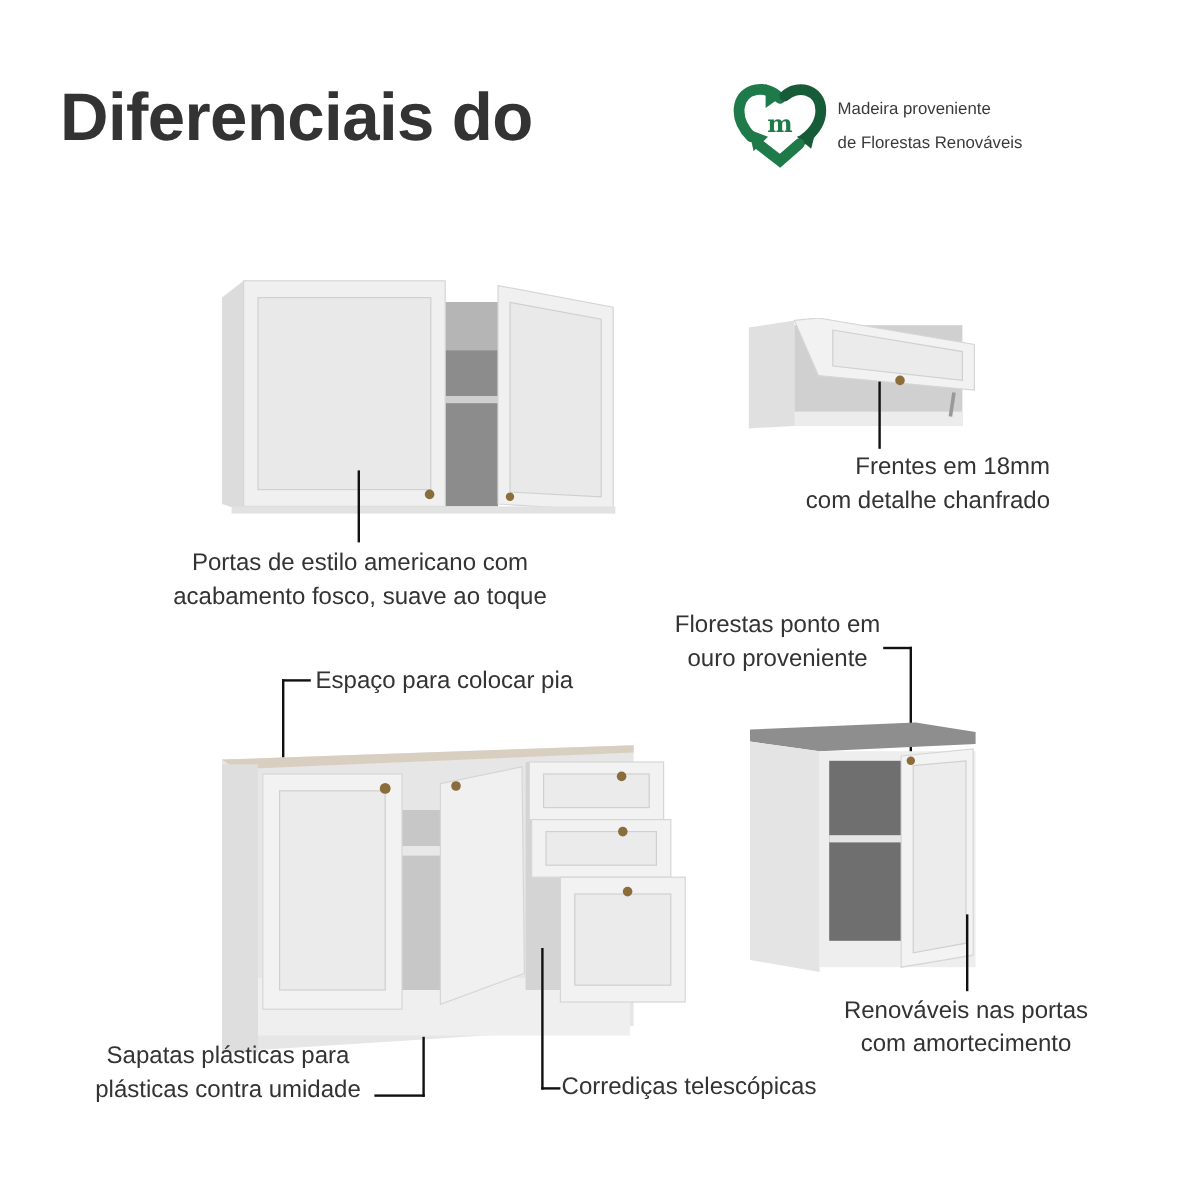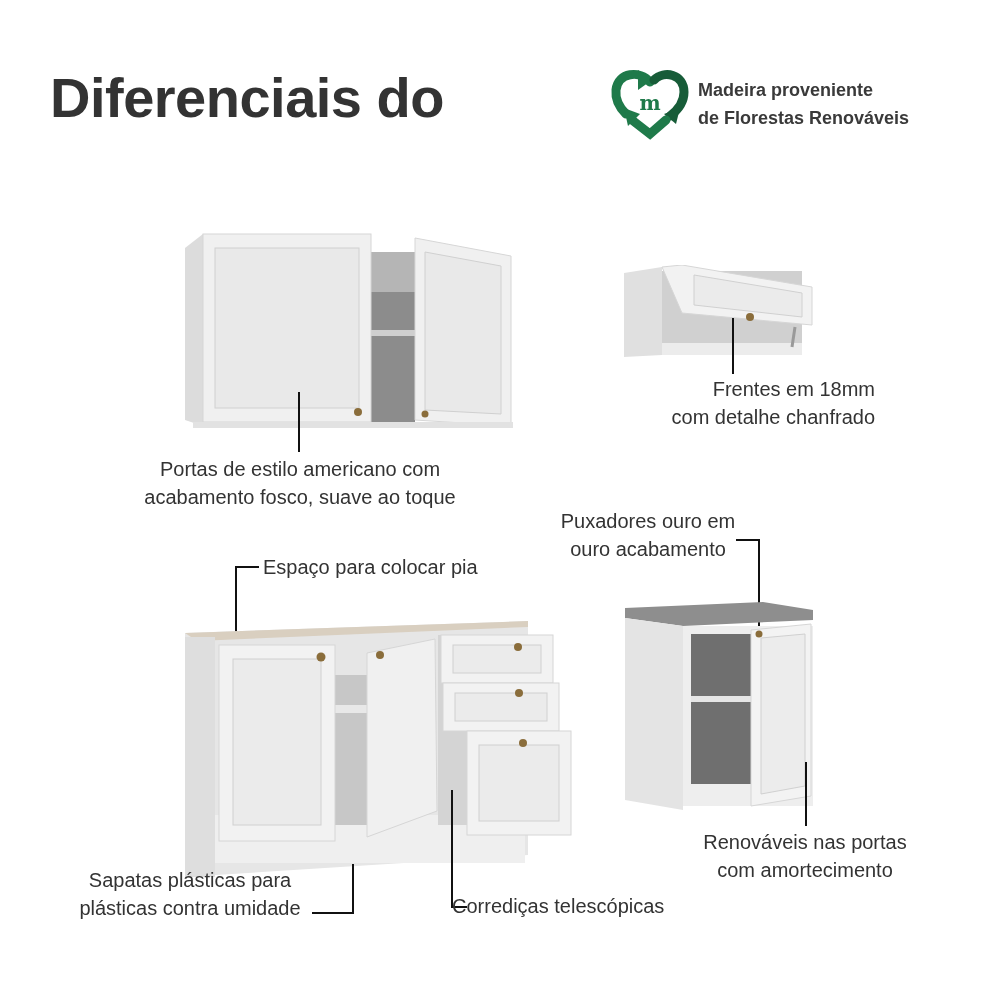--- a/index.html
+++ b/index.html
@@ -2,21 +2,21 @@
 <html><head>
 <meta charset="utf-8">
 <style>
   html, body { margin: 0; padding: 0; background: #ffffff; }
   body { width: 1000px; height: 1000px; position: relative; overflow: hidden;
          font-family: "Liberation Sans", "DejaVu Sans", sans-serif; color: #333333; }
   .abs { position: absolute; }
   .title { left: 50px; top: 42px; font-size: 56px; font-weight: bold; line-height: 64px; color: #333333; letter-spacing: -0.5px; margin-top: 24px; }
   .badge { left: 610px; top: 68px; width: 370px; height: 70px; }
   .badge-icon { position: absolute; left: 0; top: 0; width: 80px; height: 72px; }
-  .badge-text { position: absolute; left: 88px; top: 8px; font-size: 18px; font-weight: bold; line-height: 28px; color: #3a3a3a; white-space: nowrap; }
+  .badge-text { position: absolute; left: 88px; top: 8px; font-size: 14px; font-weight: normal; line-height: 28px; color: #3a3a3a; white-space: nowrap; }
   .caption { font-size: 20px; line-height: 28px; color: #333333; text-align: center; white-space: nowrap; }
   .line { background: #111111; position: absolute; }
   svg { display: block; }
 </style>
 </head>
 <body>
 
 <div class="abs title">
   <div>Diferenciais do</div>
 </div>
@@ -71,22 +71,22 @@
     <line x1="173" y1="62" x2="170" y2="82" stroke="#999" stroke-width="3"></line>
   </svg>
 </div>
 <div class="line" style="left:732px; top:318px; width:2px; height:56px;"></div>
 <div class="abs caption" style="left:590px; top:375px; width:285px;text-align:right;">
   <div>Frentes em 18mm</div>
   <div>com detalhe chanfrado</div>
 </div>
 
 <div class="abs caption" style="left:528px; top:507px; width:240px;">
-  <div>Puxadores ouro em</div>
-  <div>ouro acabamento</div>
+  <div>Florestas ponto em</div>
+  <div>ouro proveniente</div>
 </div>
 <div class="line" style="left:736px; top:539px; width:24px; height:2px;"></div>
 <div class="line" style="left:758px; top:539px; width:2px; height:98px;"></div>
 
 <div class="abs caption" style="left:263px; top:553px; text-align:center;">
   <div>Espaço para colocar pia</div>
 </div>
 <div class="line" style="left:235px; top:566px; width:24px; height:2px;"></div>
 <div class="line" style="left:235px; top:566px; width:2px; height:70px;"></div>
 
@@ -136,15 +136,15 @@
 
 <div class="line" style="left:352px; top:864px; width:2px; height:50px;"></div>
 <div class="line" style="left:312px; top:912px; width:42px; height:2px;"></div>
 <div class="abs caption" style="left:55px; top:866px; width:270px;">
   <div>Sapatas plásticas para</div>
   <div>plásticas contra umidade</div>
 </div>
 
 <div class="line" style="left:451px; top:790px; width:2px; height:118px;"></div>
 <div class="line" style="left:451px; top:906px; width:16px; height:2px;"></div>
-<div class="abs caption" style="left:452px; top:892px; text-align:left;">
+<div class="abs caption" style="left:468px; top:892px; text-align:left;">
   <div>Corrediças telescópicas</div>
 </div>
 
 </body></html>

